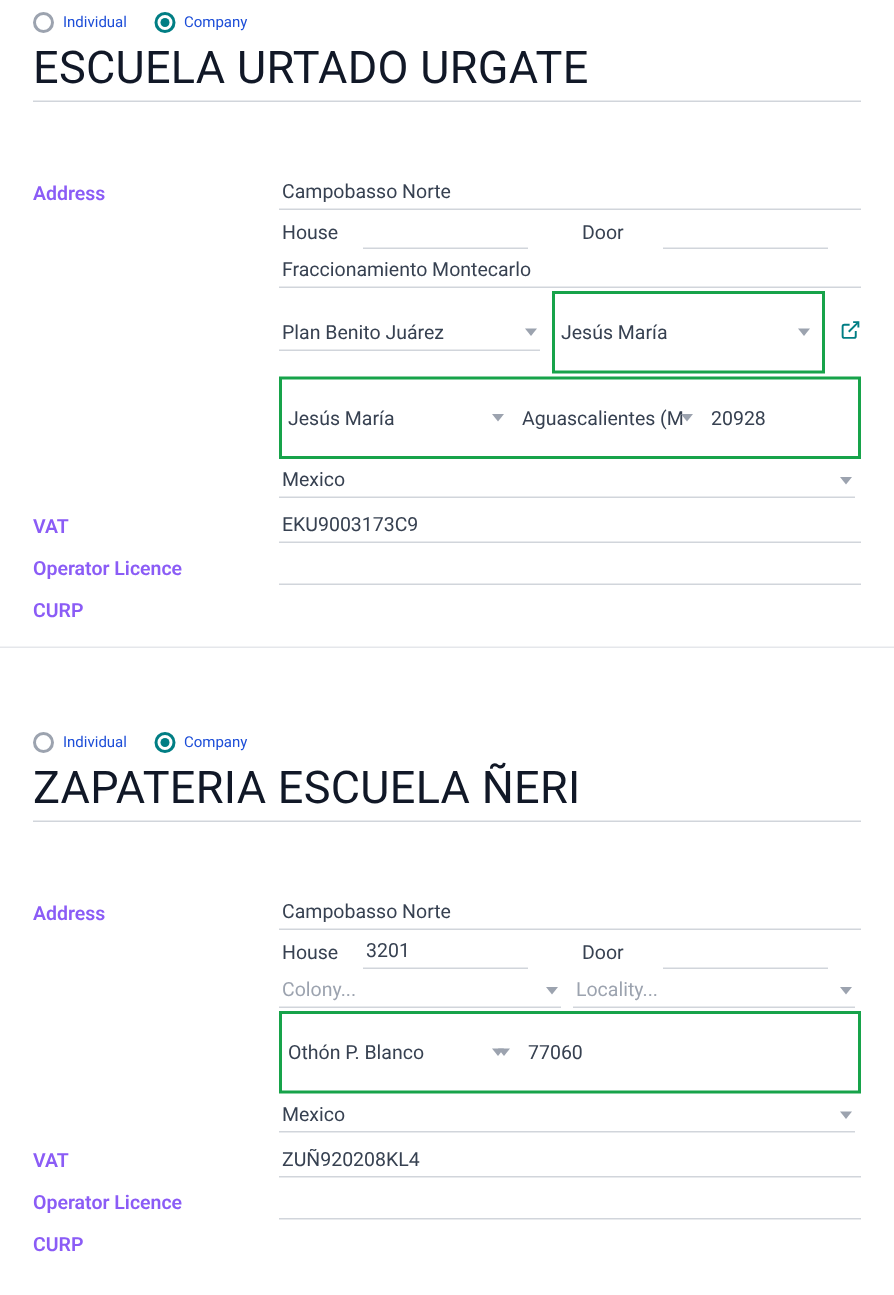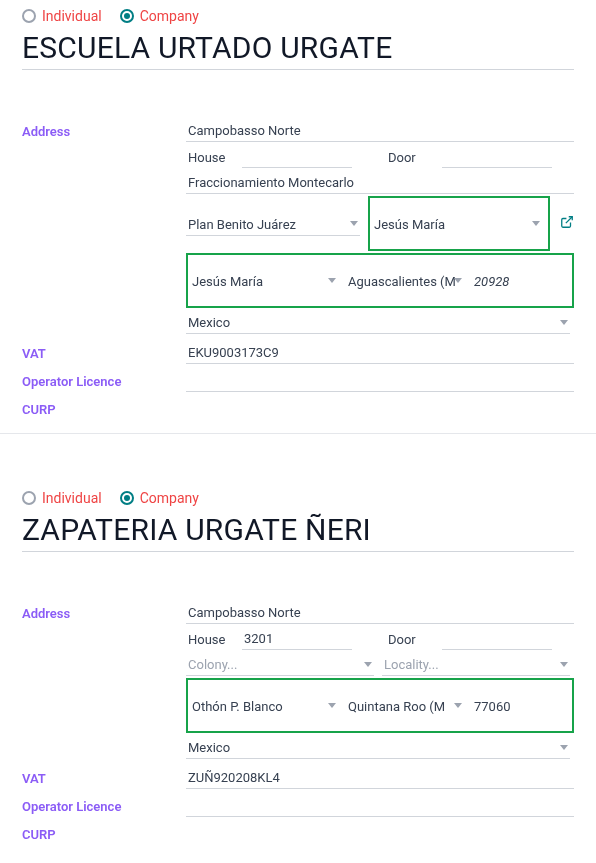--- a/index.html
+++ b/index.html
@@ -19,22 +19,22 @@
   .type-row {
     display: flex;
     align-items: center;
     gap: 18px;
     margin-bottom: 6px;
   }
   .radio-wrap {
     display: flex;
     align-items: center;
     gap: 6px;
-    font-size: 14px;
-    color: #ef4444;
+    font-size: 10px;
+    color: #1d4ed8;
   }
   .radio-circle {
     width: 14px; height: 14px;
     border: 2px solid #9ca3af;
     border-radius: 50%;
     display: inline-flex;
     align-items: center;
     justify-content: center;
   }
   .radio-circle.checked {
@@ -174,21 +174,21 @@
             </svg>
         </span>
       </div>
 
       <div class="addr-row">
         <span class="highlight-box" style="width:100%;">
           <input class="field w-city" style="border-bottom: none;" value="Jesús María">
           <span class="dd-caret"></span>
           <input class="field w-state" style="border-bottom: none;" value="Aguascalientes (M">
           <span class="dd-caret"></span>
-          <input class="field w-zip" style="border-bottom: none; font-style: italic;" value="20928">
+          <input class="field w-zip" style="border-bottom: none;" value="20928">
         </span>
       </div>
 
       <div class="addr-row">
         <input class="field w-full" value="Mexico" style="">
         <span class="dd-caret"></span>
       </div>
     </div>
   </div>
 
@@ -222,21 +222,21 @@
       <span>Individual</span>
     </label>
     <label class="radio-wrap">
       <span class="radio-circle checked">
           <span class="radio-dot"></span>
         </span>
       <span>Company</span>
     </label>
   </div>
 
-  <h1 class="company-title">ZAPATERIA URGATE ÑERI</h1>
+  <h1 class="company-title">ZAPATERIA ESCUELA ÑERI</h1>
 
   <div class="field-row">
     <div class="label-col">Address</div>
     <div class="value-col">
 
       <div class="addr-row">
         <input class="field w-full" value="Campobasso Norte" style="">
       </div>
 
       <div class="addr-row">
@@ -250,21 +250,20 @@
         <input class="field w-half" placeholder="Colony..." style="">
         <span class="dd-caret"></span>
         <input class="field w-half" placeholder="Locality..." style="">
         <span class="dd-caret"></span>
       </div>
 
       <div class="addr-row">
         <span class="highlight-box" style="width:100%;">
           <input class="field w-city" style="border-bottom: none;" value="Othón P. Blanco">
           <span class="dd-caret"></span>
-          <input class="field w-state" style="border-bottom: none;" value="Quintana Roo (M">
           <span class="dd-caret"></span>
           <input class="field w-zip" style="border-bottom: none;" value="77060">
         </span>
       </div>
 
       <div class="addr-row">
         <input class="field w-full" value="Mexico" style="">
         <span class="dd-caret"></span>
       </div>
     </div>

